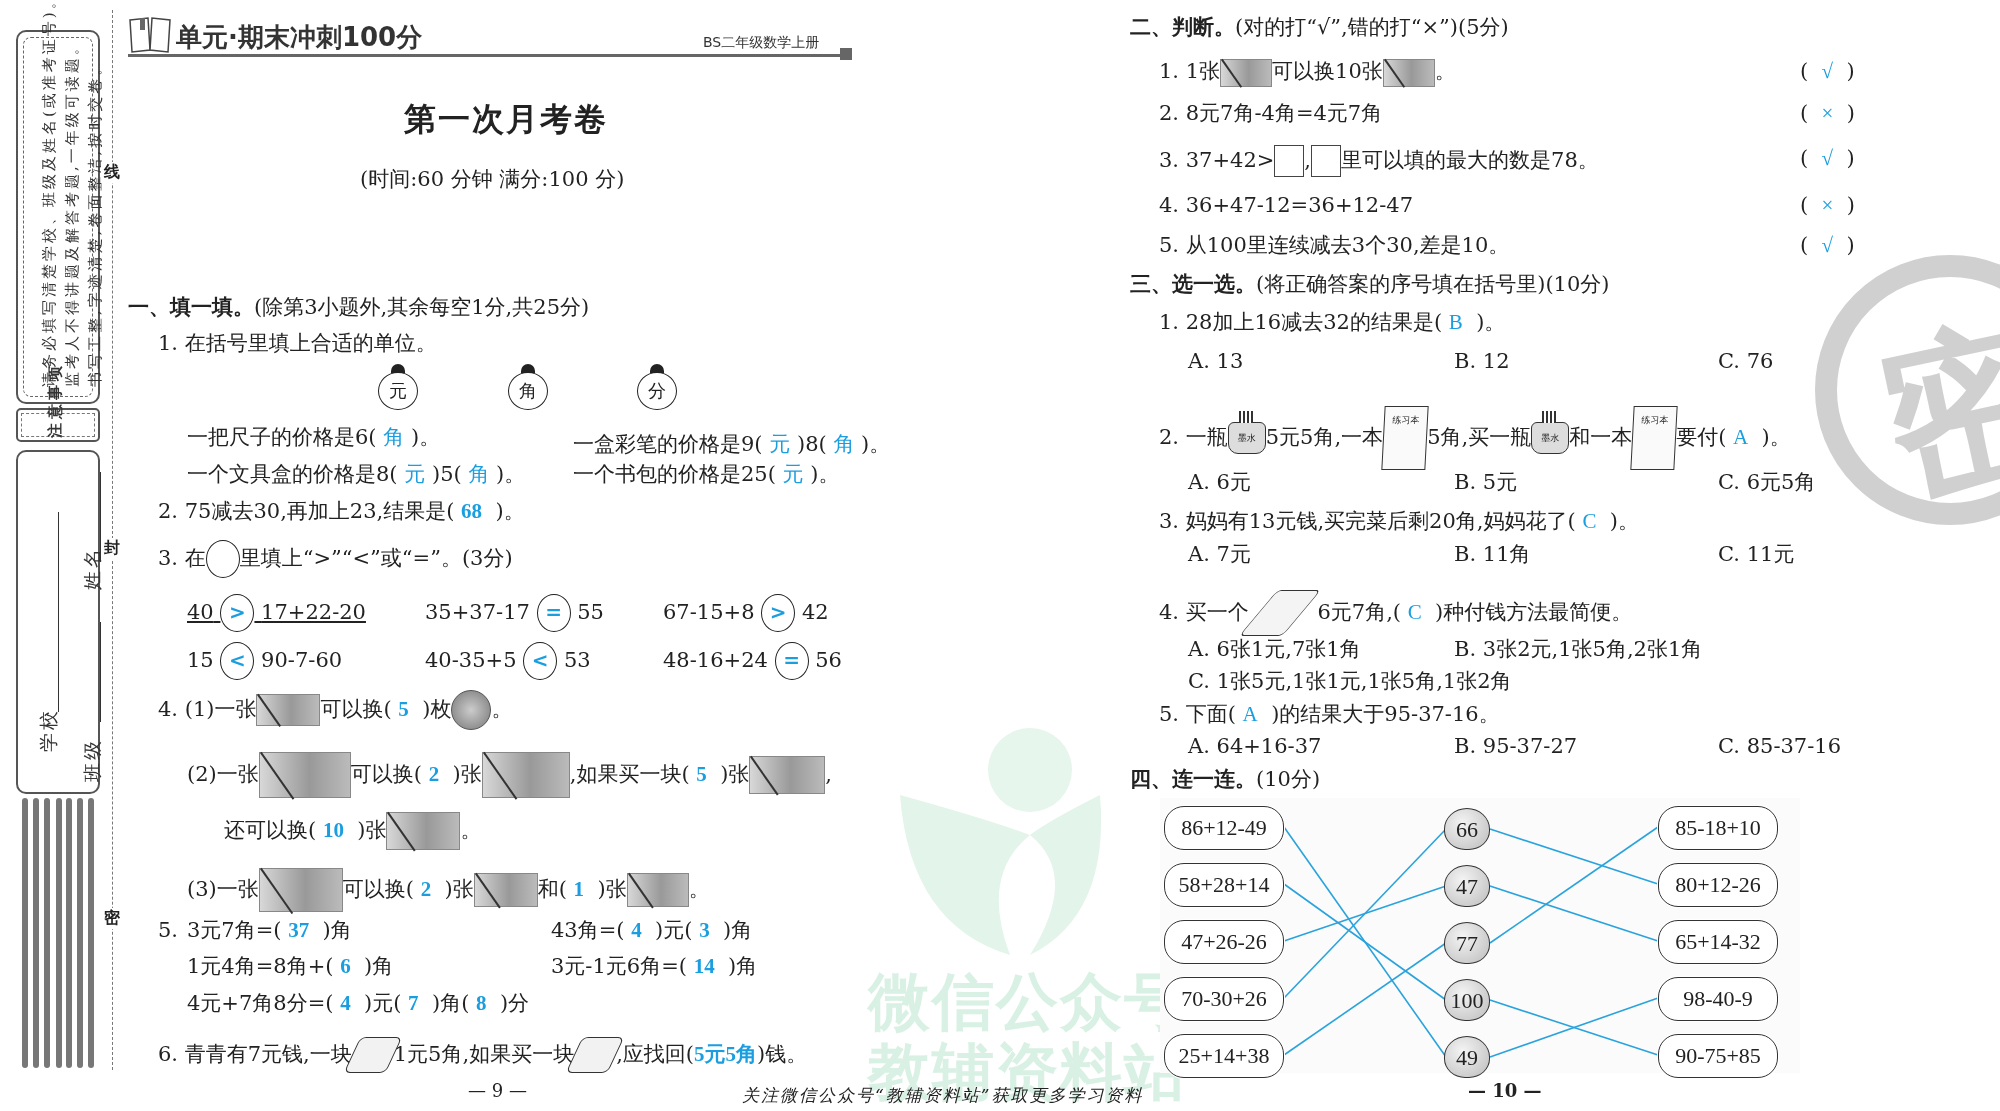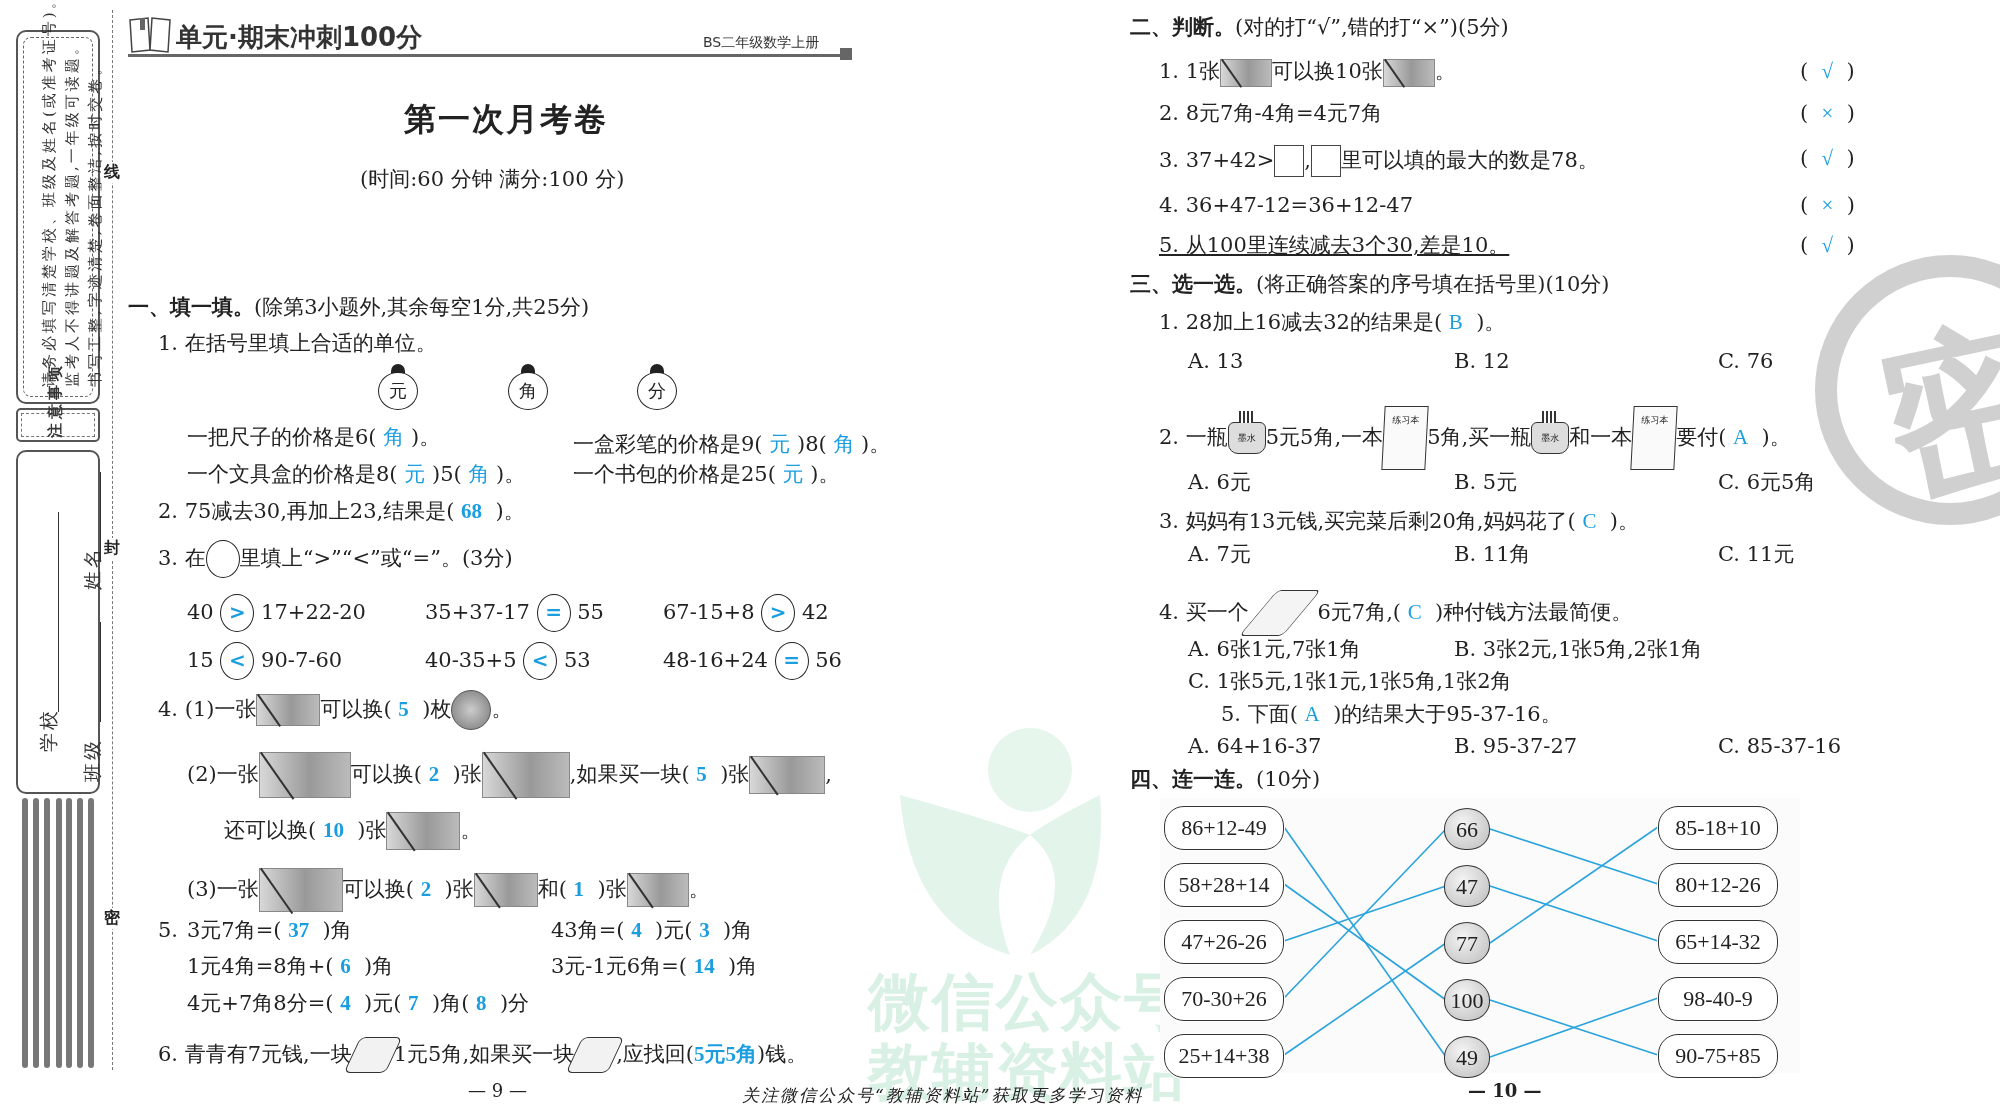--- a/index.html
+++ b/index.html
@@ -123,21 +123,21 @@
 </div>
 
 <div class="abs t" style="left:158px;top:498px;">
   <span>2. 75减去30,再加上23,结果是(</span>&nbsp;<span class="ans">68</span>&nbsp;&nbsp;<span>)。</span>
 </div>
 
 <div class="abs t" style="left:158px;top:540px;">
   <span>3. 在</span><span class="emptycirc"></span><span>里填上“&gt;”“&lt;”或“=”。(3分)</span>
 </div>
 
-<div class="abs t" style="left:187px;top:594px;">
+<div class="abs t" style="left:187px;top:594px;text-decoration:underline;">
   <span>40</span> <span class="circ">&gt;</span> <span>17+22-20</span>
 </div>
 <div class="abs t" style="left:425px;top:594px;">
   <span>35+37-17</span> <span class="circ">=</span> <span>55</span>
 </div>
 <div class="abs t" style="left:663px;top:594px;">
   <span>67-15+8</span> <span class="circ">&gt;</span> <span>42</span>
 </div>
 <div class="abs t" style="left:187px;top:642px;">
   <span>15</span> <span class="circ">&lt;</span> <span>90-7-60</span>
@@ -203,21 +203,21 @@
 </div>
 <div class="abs t" style="left:1800px;top:58px;">(&nbsp;&nbsp;<span class="ansn">√</span>&nbsp;&nbsp;)</div>
 <div class="abs t" style="left:1159px;top:100px;">2. 8元7角-4角=4元7角</div>
 <div class="abs t" style="left:1800px;top:100px;">(&nbsp;&nbsp;<span class="ansn">×</span>&nbsp;&nbsp;)</div>
 <div class="abs t" style="left:1159px;top:145px;">
   <span>3. 37+42&gt;</span><span class="box"></span><span>,</span><span class="box"></span><span>里可以填的最大的数是78。</span>
 </div>
 <div class="abs t" style="left:1800px;top:145px;">(&nbsp;&nbsp;<span class="ansn">√</span>&nbsp;&nbsp;)</div>
 <div class="abs t" style="left:1159px;top:192px;">4. 36+47-12=36+12-47</div>
 <div class="abs t" style="left:1800px;top:192px;">(&nbsp;&nbsp;<span class="ansn">×</span>&nbsp;&nbsp;)</div>
-<div class="abs t" style="left:1159px;top:232px;text-decoration:underline;">5. 从100里连续减去3个30,差是10。</div>
+<div class="abs t" style="left:1159px;top:232px;">5. 从100里连续减去3个30,差是10。</div>
 <div class="abs t" style="left:1800px;top:232px;">(&nbsp;&nbsp;<span class="ansn">√</span>&nbsp;&nbsp;)</div>
 
 <div class="abs sechead" style="left:1130px;top:270px;">
   <b>三、选一选。</b><span>(将正确答案的序号填在括号里)(10分)</span>
 </div>
 <div class="abs t" style="left:1159px;top:309px;">
   <span>1. 28加上16减去32的结果是(</span>&nbsp;<span class="ansn">B</span>&nbsp;&nbsp;<span>)。</span>
 </div>
 <div class="abs t" style="left:1188px;top:348px;">A. 13</div>
 <div class="abs t" style="left:1454px;top:348px;">B. 12</div>
@@ -237,21 +237,21 @@
 <div class="abs t" style="left:1454px;top:541px;">B. 11角</div>
 <div class="abs t" style="left:1718px;top:541px;">C. 11元</div>
 
 <div class="abs t" style="left:1159px;top:590px;">
   <span>4. 买一个</span><span class="pencilbox"></span>&nbsp;<span>6元7角,(</span>&nbsp;<span class="ansn">C</span>&nbsp;&nbsp;<span>)种付钱方法最简便。</span>
 </div>
 <div class="abs t" style="left:1188px;top:636px;">A. 6张1元,7张1角</div>
 <div class="abs t" style="left:1454px;top:636px;">B. 3张2元,1张5角,2张1角</div>
 <div class="abs t" style="left:1188px;top:668px;">C. 1张5元,1张1元,1张5角,1张2角</div>
 
-<div class="abs t" style="left:1221px;top:701px;">
+<div class="abs t" style="left:1159px;top:701px;">
   <span>5. 下面(</span>&nbsp;<span class="ansn">A</span>&nbsp;&nbsp;<span>)的结果大于95-37-16。</span>
 </div>
 <div class="abs t" style="left:1188px;top:733px;">A. 64+16-37</div>
 <div class="abs t" style="left:1454px;top:733px;">B. 95-37-27</div>
 <div class="abs t" style="left:1718px;top:733px;">C. 85-37-16</div>
 
 <div class="abs sechead" style="left:1130px;top:765px;">
   <b>四、连一连。</b><span>(10分)</span>
 </div>
 <div class="connect">

